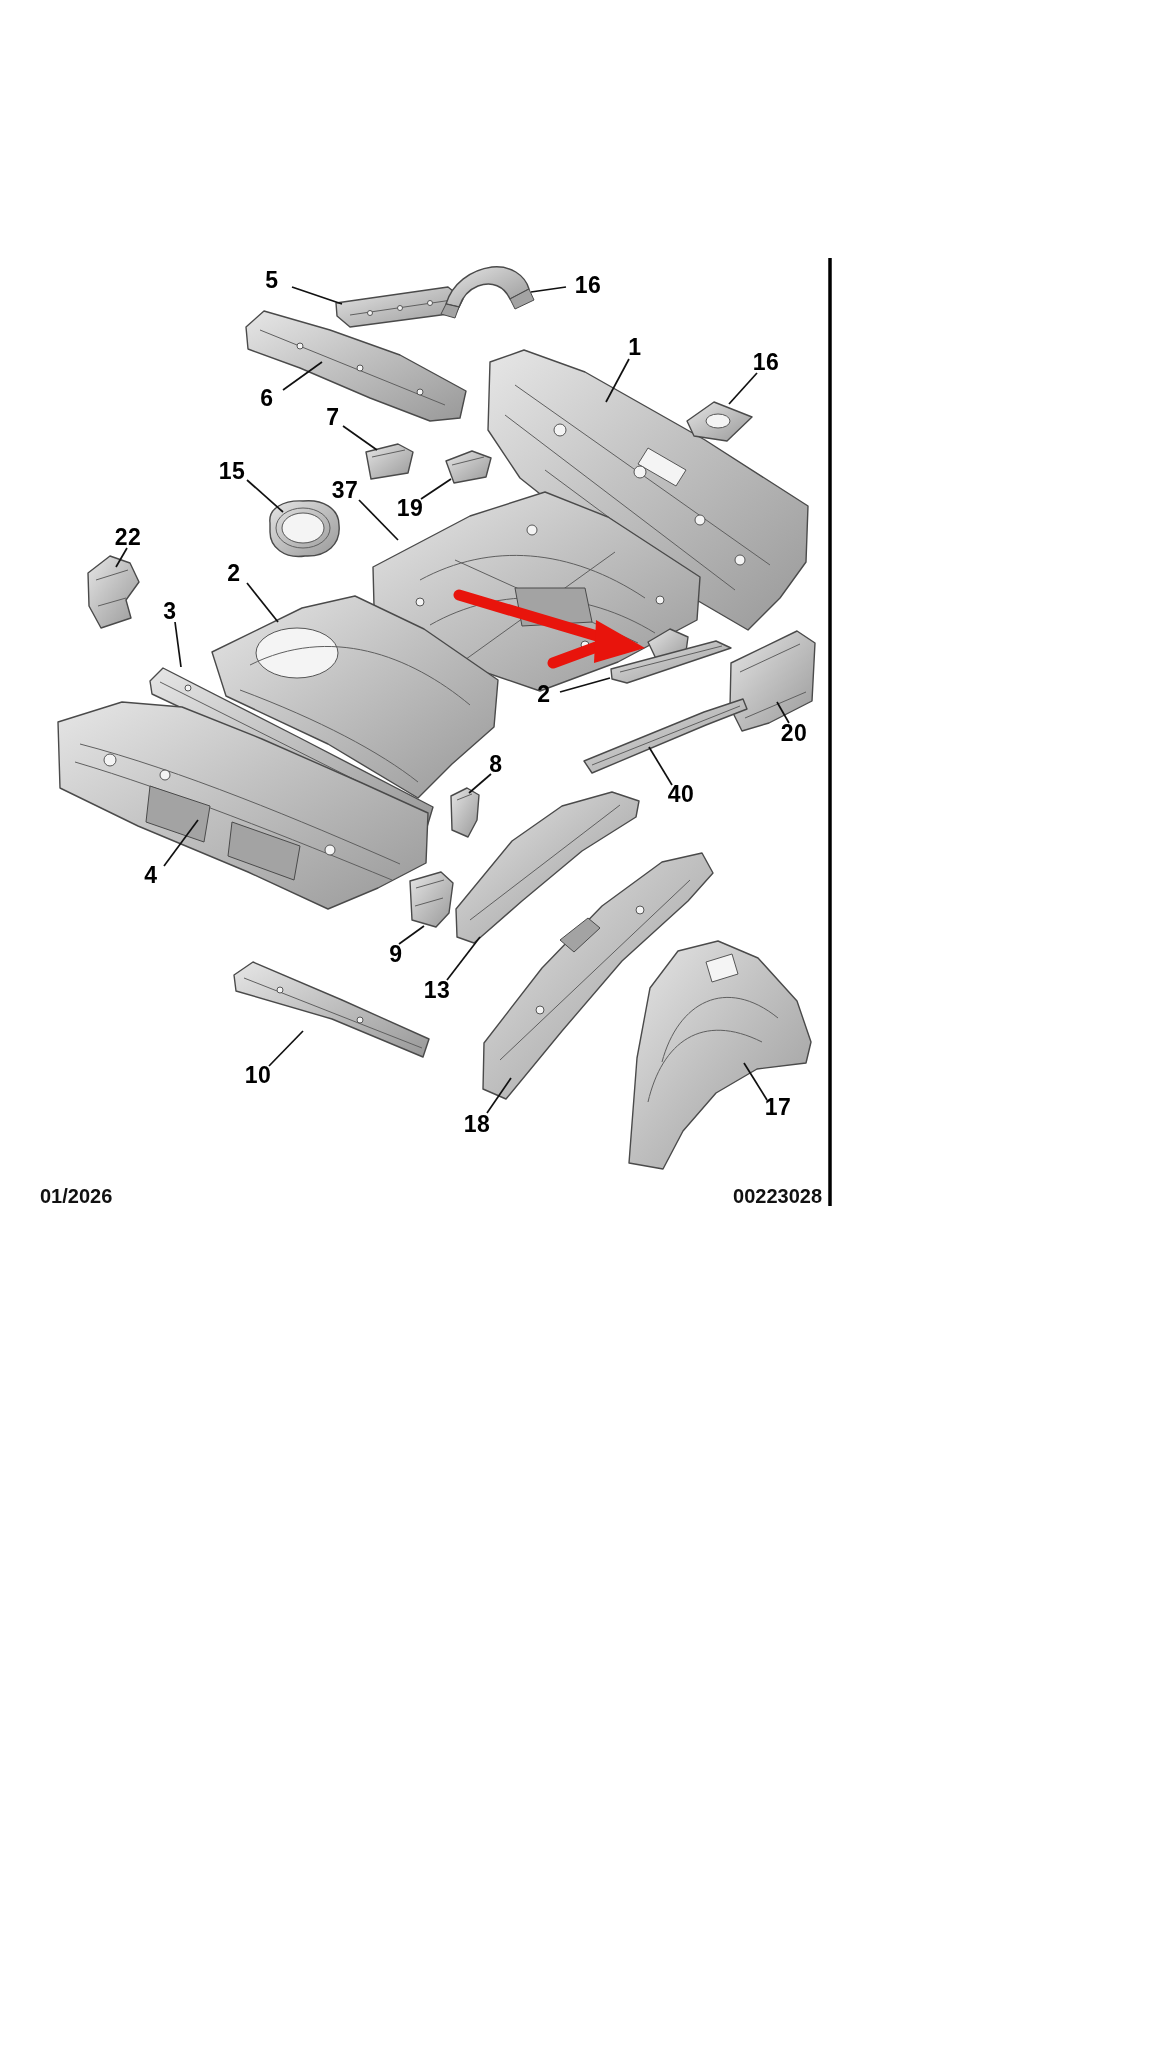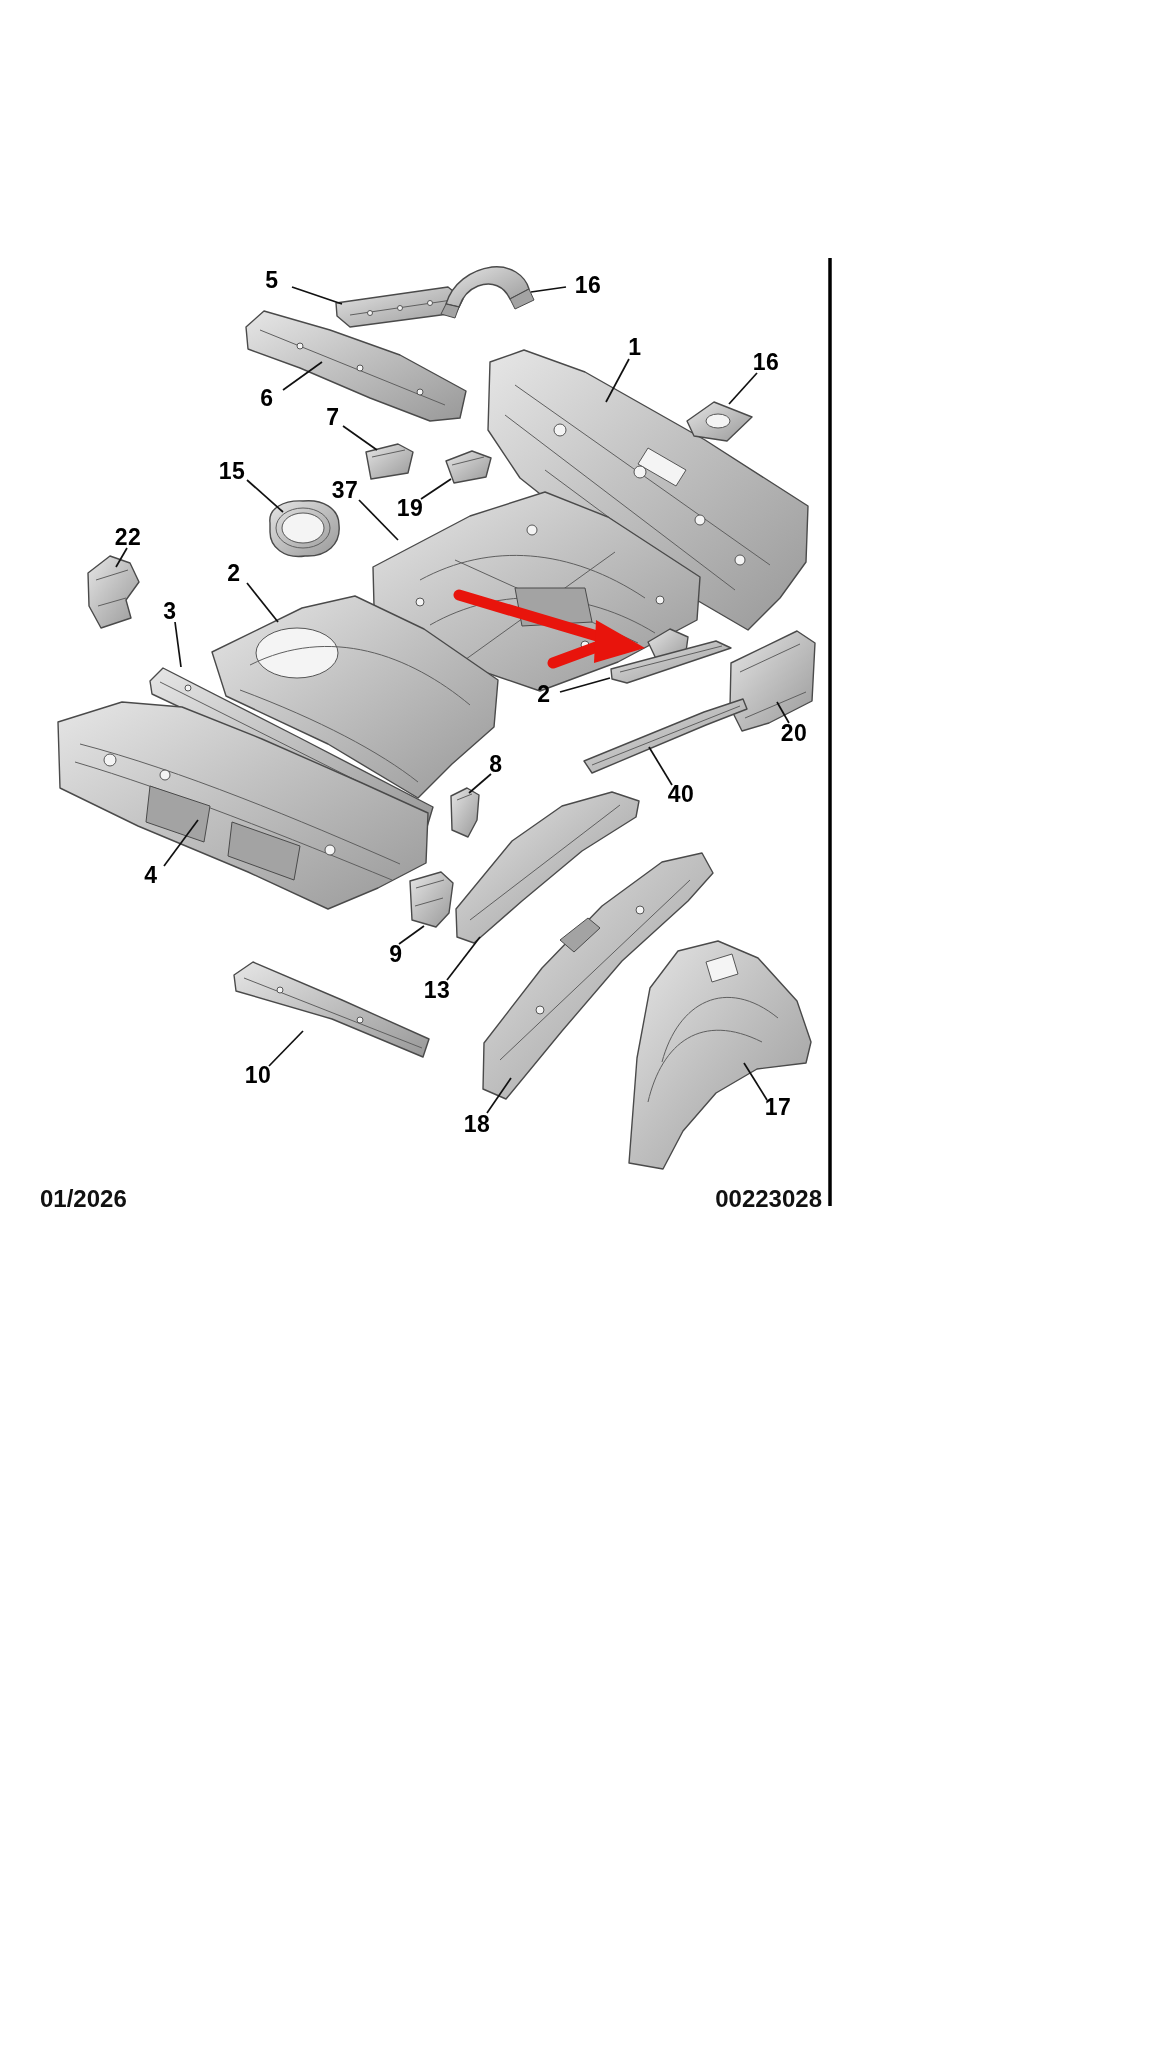--- a/index.html
+++ b/index.html
@@ -18,21 +18,21 @@
   .hole { fill:#f4f4f4; stroke:#565656; stroke-width:1; }
   .leader { stroke:#111; stroke-width:1.7; }
   .frame { stroke:#000; stroke-width:3.5; }
 
   .part-label {
     position:absolute; transform:translate(-50%,-50%);
     font-weight:bold; font-size:23px; color:#000; letter-spacing:.5px;
     white-space:nowrap;
   }
   .footer-text {
-    position:absolute; font-weight:bold; font-size:24px; color:#111;
+    position:absolute; font-weight:bold; font-size:20px; color:#111;
     white-space:nowrap;
   }
 </style>
 </head>
 <body>
 
 <div class="page">
 
   <svg class="diagram" width="1152" height="1250" viewBox="0 0 1152 1250">
     <defs>

